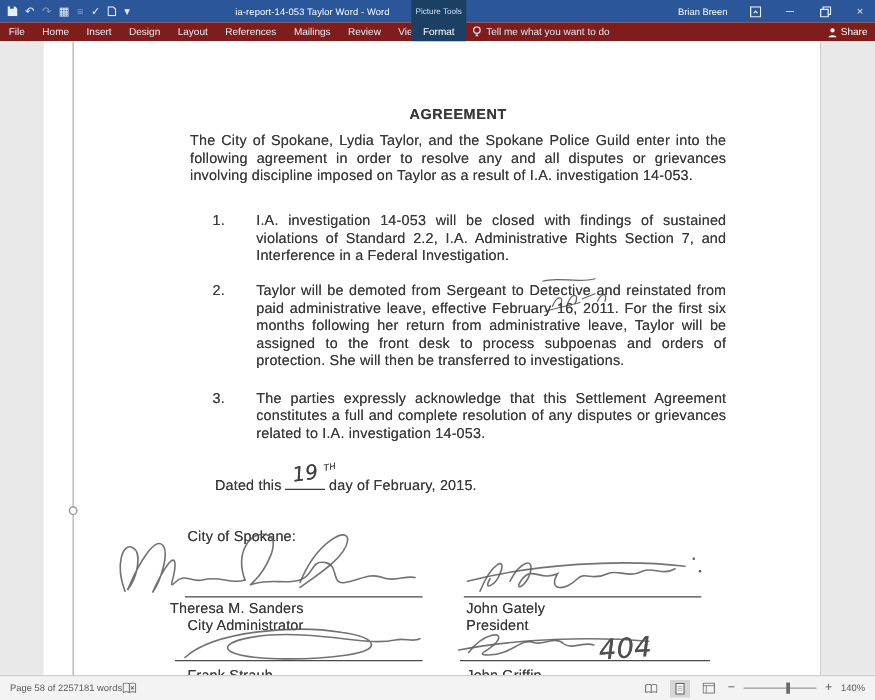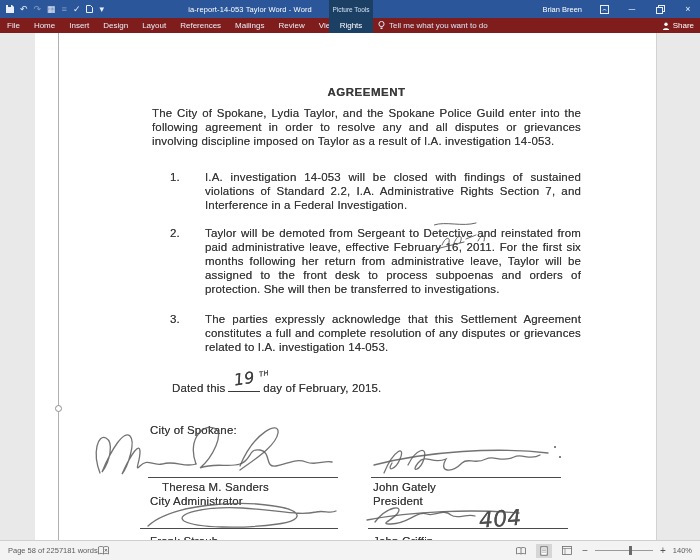--- a/index.html
+++ b/index.html
@@ -41,21 +41,21 @@
   .hand { font-family:"DejaVu Sans",sans-serif; font-style:italic; color:#3f3f3f; }
   .day19 { position:absolute; left:6px; top:-9px; font-size:16px; transform:rotate(-8deg); }
   .th { position:absolute; right:-9px; top:-14px; font-size:7px; transform:rotate(-10deg); }
   .sig-org-l { position:absolute; left:115px; top:390px; }
   .sig-org-r { position:absolute; left:338px; top:390px; }
   .sigline { position:absolute; height:1px; background:#4a4a4a; }
   .sl1l { left:113px; top:444px; width:190px; }
   .sl1r { left:336px; top:444px; width:190px; }
   .sl2l { left:105px; top:495px; width:198px; }
   .sl2r { left:333px; top:495px; width:200px; }
-  .nm1l { position:absolute; left:127px; top:447px; }
+  .nm1l { position:absolute; left:101px; top:447px; }
   .ti1l { position:absolute; left:115px; top:461px; }
   .nm1r { position:absolute; left:338px; top:447px; }
   .ti1r { position:absolute; left:338px; top:461px; }
   .nm2l { position:absolute; left:115px; top:501px; }
   .nm2r { position:absolute; left:338px; top:501px; }
   .sigsvg { position:absolute; pointer-events:none; }
   .sigsvg path { fill:none; stroke:#595959; stroke-width:1.3; stroke-linecap:round; opacity:.85; }
   .anno { position:absolute; left:-12px; top:-22px; pointer-events:none; }
   .anno path { fill:none; stroke:#4a4a4a; stroke-width:1; stroke-linecap:round; opacity:.85; }
   
@@ -110,21 +110,21 @@
             <rect x="2.5" y="0.5" width="6" height="6" fill="none" stroke="#e8eefb"></rect>
             <rect x="0.5" y="2.5" width="6" height="6" fill="#2b579a" stroke="#e8eefb"></rect>
           </svg>
         </span>
       <span class="wbtn">×</span>
     </div>
   </div>
 
   <div class="ctx-block">
     <div class="ctx-label">Picture Tools</div>
-    <div class="ctx-tab">Rights</div>
+    <div class="ctx-tab">Format</div>
   </div>
 
   <div class="tabrow">
     <span class="rtab">File</span>
     <span class="rtab">Home</span>
     <span class="rtab">Insert</span>
     <span class="rtab">Design</span>
     <span class="rtab">Layout</span>
     <span class="rtab">References</span>
     <span class="rtab">Mailings</span>

